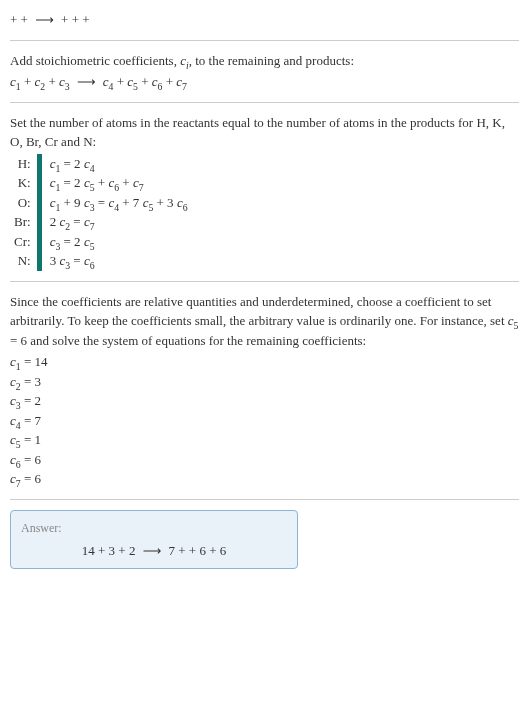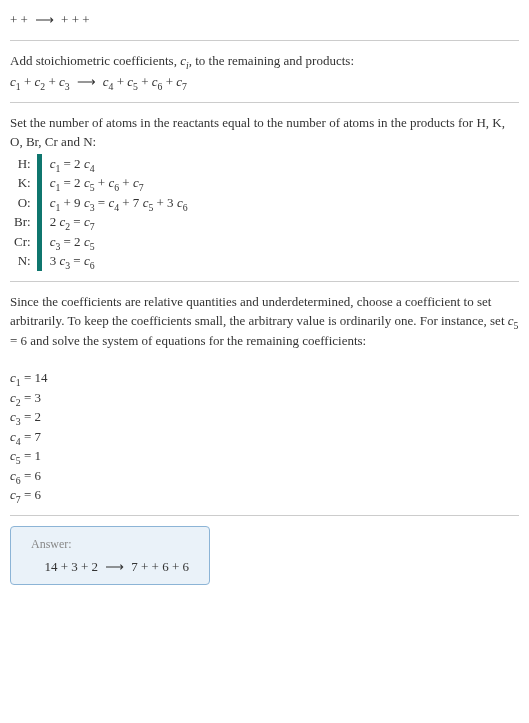--- a/index.html
+++ b/index.html
@@ -38,40 +38,40 @@
     }
     table.atom-table td.label {
       text-align: right;
       padding-right: 6px;
     }
     table.atom-table td.sep {
       border-left: 5px solid #0f766e;
       padding-left: 8px;
     }
     .coeffs {
-      margin-top: 18px;
+      margin-top: 2px;
     }
     .coeffs div {
       line-height: 1.5;
     }
     .answer-box {
       border: 1px solid #8cb4d6;
       border-radius: 4px;
       background: #eaf2f9;
-      padding: 8px 20px;
-      width: 200px;
+      padding: 8px 10px;
+      width: 288px;
       margin-top: 4px;
     }
     .answer-box .answer-label {
       color: #888;
       font-size: 12px;
       margin-bottom: 4px;
     }
     .answer-box .answer-eq {
-      text-align: right;
+      text-align: center;
     }
     .sub {
       font-size: 0.75em;
       vertical-align: sub;
       line-height: 0;
     }
     .ital {
       font-style: italic;
     }
     .arrow {

